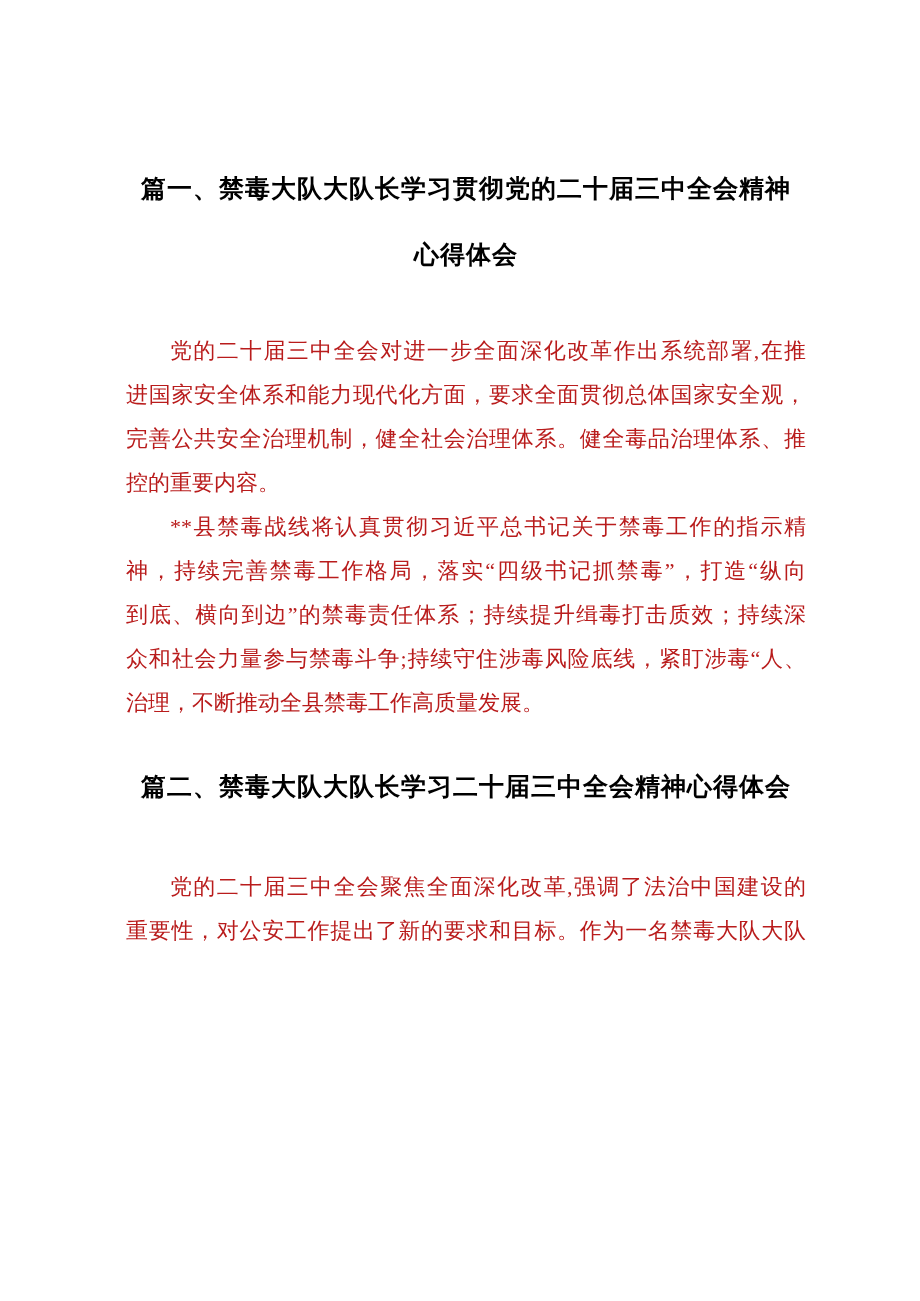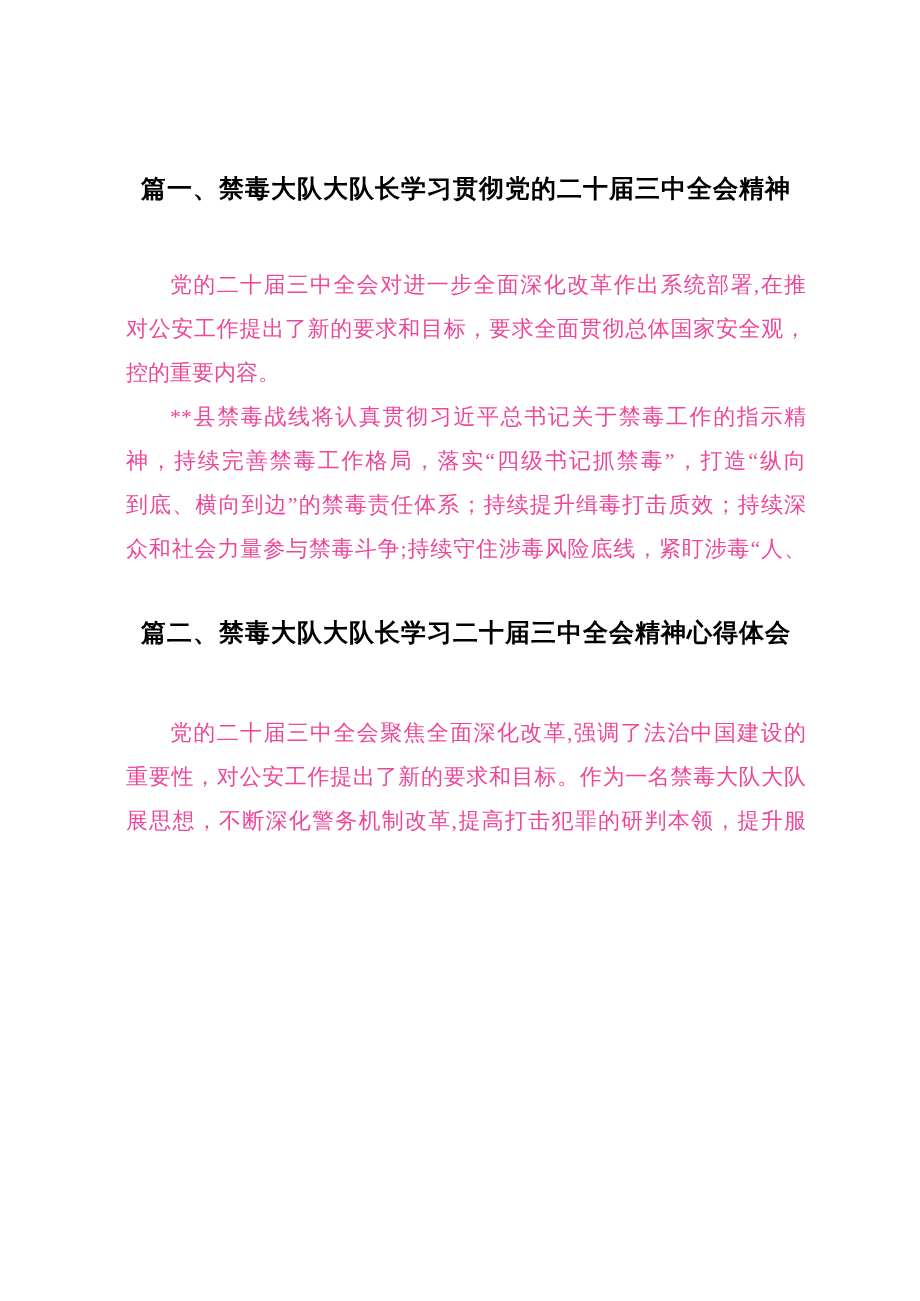--- a/index.html
+++ b/index.html
@@ -34,21 +34,21 @@
     line-height: 66px;
   }
   .title-line {
     white-space: nowrap;
   }
   .body-block {
     margin-top: 42px;
     font-family: "Liberation Serif", "DejaVu Serif", serif;
     font-size: 22px;
     line-height: 44px;
-    color: #ec4899;
+    color: #b91c1c;
   }
   .body-block.second {
     margin-top: 46px;
   }
   .para {
     margin: 0;
   }
   .line {
     text-align: justify;
     text-align-last: justify;
@@ -62,38 +62,40 @@
     -moz-text-align-last: left;
   }
 </style>
 </head>
 <body>
 
 <div class="page">
   <div class="doc" id="doc">
       <div class="doc-title">
         <div class="title-line">篇一、禁毒大队大队长学习贯彻党的二十届三中全会精神</div>
+        <div class="title-line">心得体会</div>
       </div>
       <div class="body-block">
         <div class="para">
           <div class="line first">党的二十届三中全会对进一步全面深化改革作出系统部署,在推</div>
-          <div class="line">对公安工作提出了新的要求和目标，要求全面贯彻总体国家安全观，</div>
+          <div class="line">进国家安全体系和能力现代化方面，要求全面贯彻总体国家安全观，</div>
+          <div class="line">完善公共安全治理机制，健全社会治理体系。健全毒品治理体系、推</div>
           <div class="line final">控的重要内容。</div>
         </div>
         <div class="para">
           <div class="line first">**县禁毒战线将认真贯彻习近平总书记关于禁毒工作的指示精</div>
           <div class="line">神，持续完善禁毒工作格局，落实“四级书记抓禁毒”，打造“纵向</div>
           <div class="line">到底、横向到边”的禁毒责任体系；持续提升缉毒打击质效；持续深</div>
           <div class="line">众和社会力量参与禁毒斗争;持续守住涉毒风险底线，紧盯涉毒“人、</div>
+          <div class="line final">治理，不断推动全县禁毒工作高质量发展。</div>
         </div>
       </div>
       <div class="doc-title subsequent">
         <div class="title-line">篇二、禁毒大队大队长学习二十届三中全会精神心得体会</div>
       </div>
       <div class="body-block second">
         <div class="para">
           <div class="line first">党的二十届三中全会聚焦全面深化改革,强调了法治中国建设的</div>
           <div class="line">重要性，对公安工作提出了新的要求和目标。作为一名禁毒大队大队</div>
-          <div class="line">展思想，不断深化警务机制改革,提高打击犯罪的研判本领，提升服</div>
         </div>
       </div>
     </div>
 </div>
 
 </body></html>

